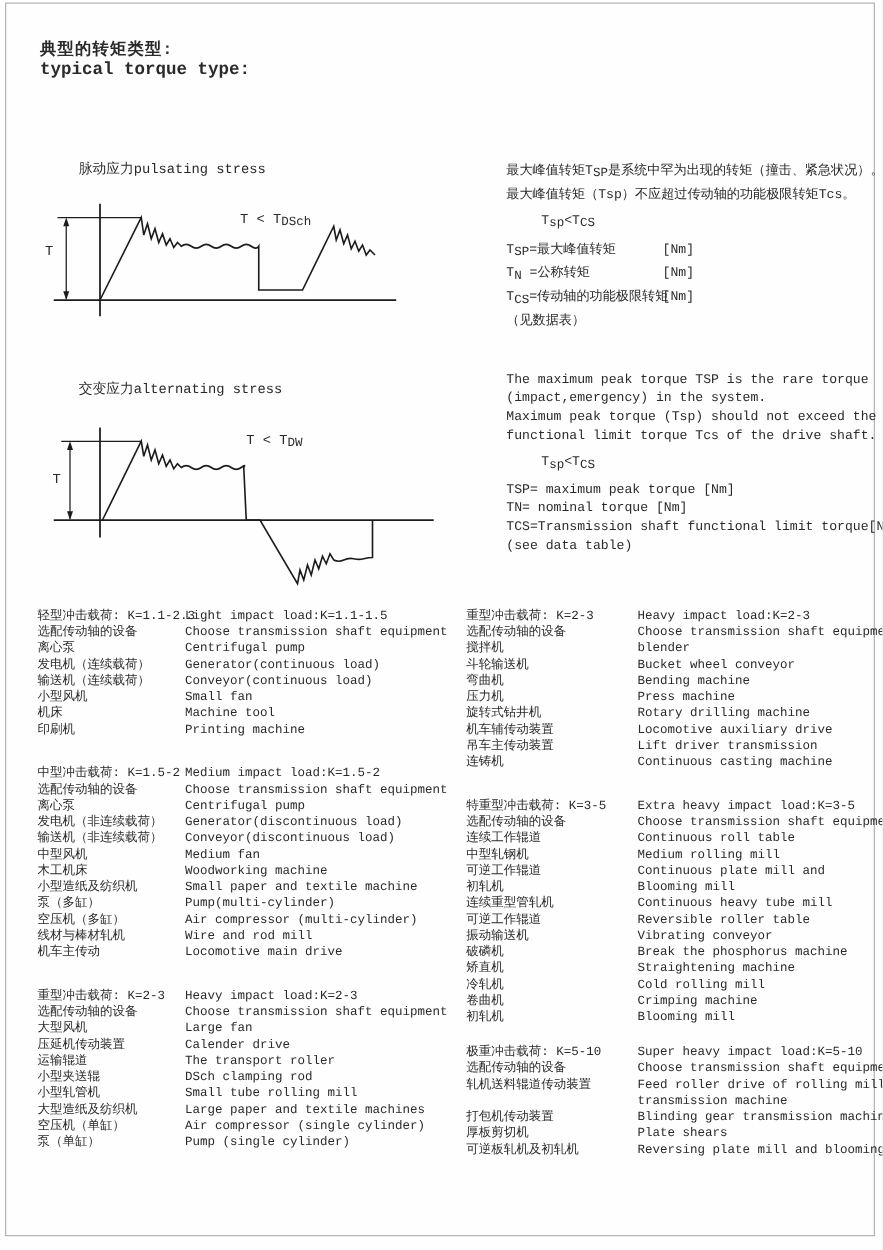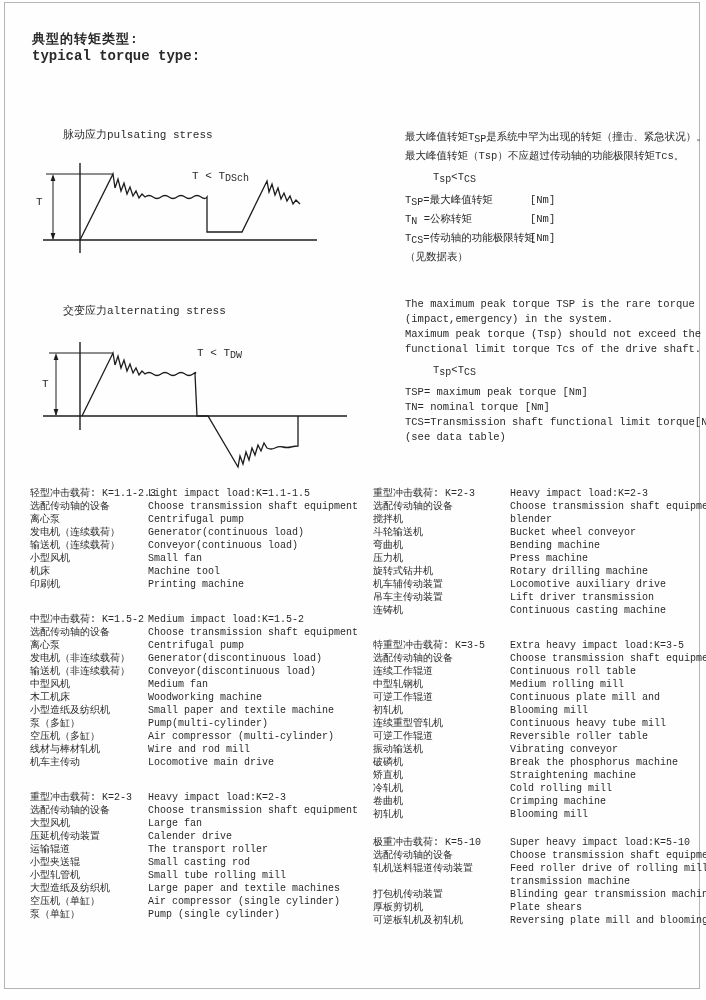--- a/index.html
+++ b/index.html
@@ -265,21 +265,21 @@
             <span class="en-cell">Calender drive</span>
           </div>
 
           <div class="lrow">
             <span class="zh-cell">运输辊道</span>
             <span class="en-cell">The transport roller</span>
           </div>
 
           <div class="lrow">
             <span class="zh-cell">小型夹送辊</span>
-            <span class="en-cell">Small casting rod</span>
+            <span class="en-cell">DSch clamping rod</span>
           </div>
 
           <div class="lrow">
             <span class="zh-cell">小型轧管机</span>
             <span class="en-cell">Small tube rolling mill</span>
           </div>
 
           <div class="lrow">
             <span class="zh-cell">大型造纸及纺织机</span>
             <span class="en-cell">Large paper and textile machines</span>

